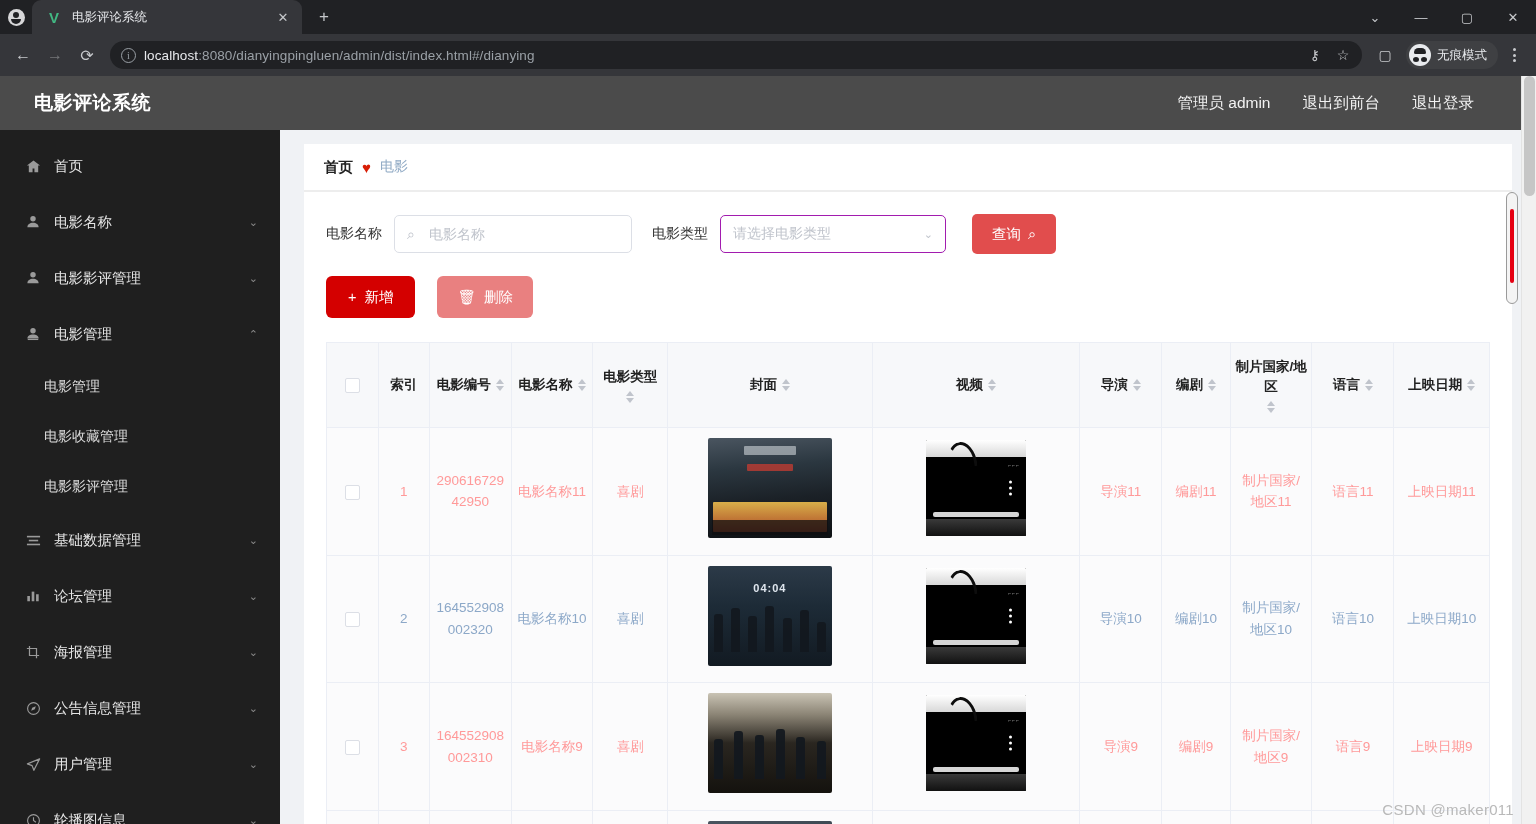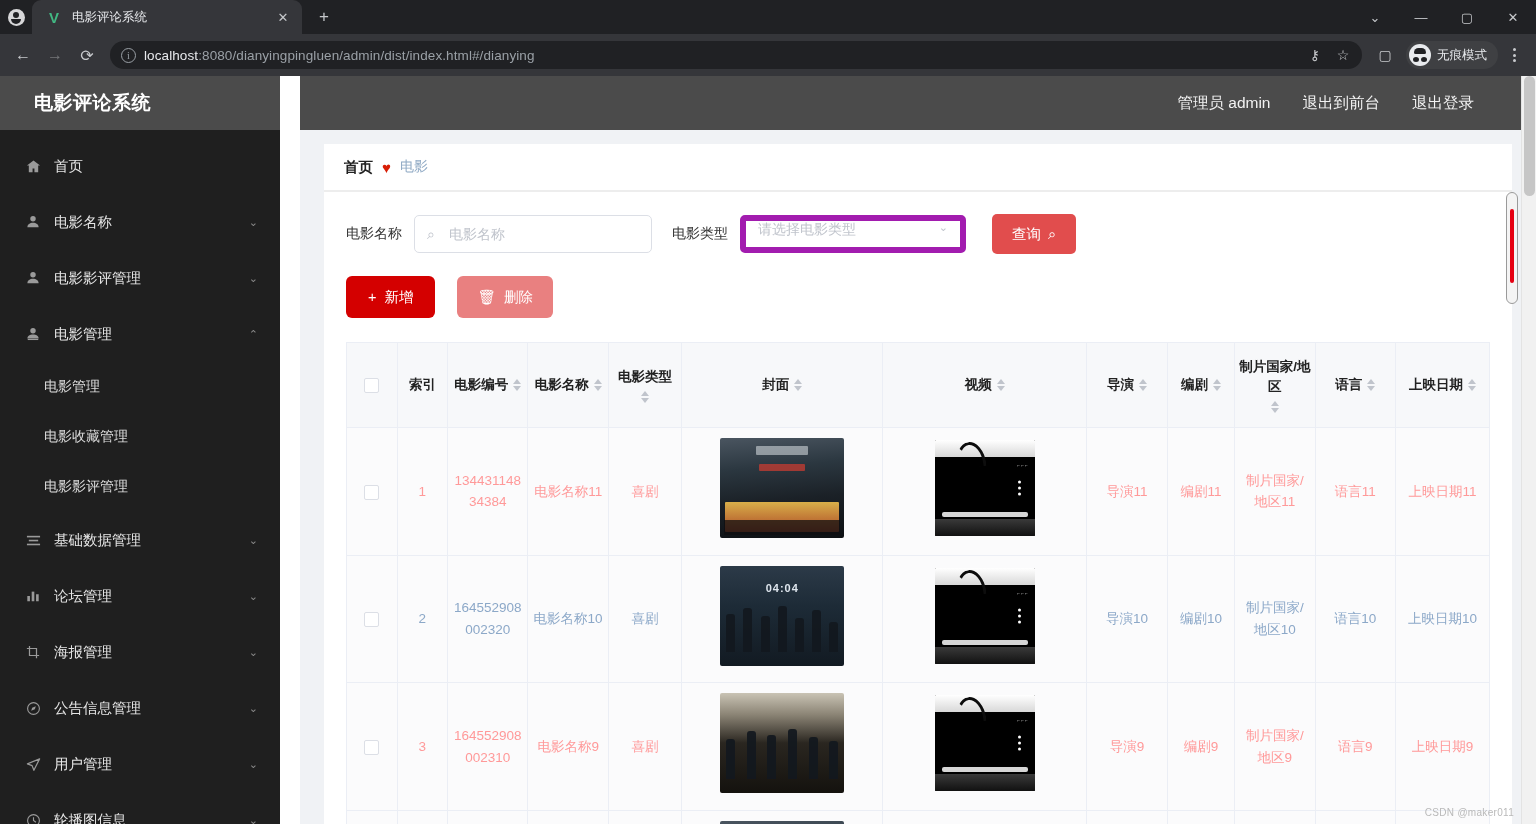--- a/index.html
+++ b/index.html
@@ -170,22 +170,22 @@
     width: 238px; height: 38px; border: 1px solid #dcdfe6; border-radius: 5px;
     display: flex; align-items: center; padding: 0 12px; gap: 8px; background: #fff;
   }
   .input-wrap .ico { color: #c0c4cc; font-size: 14px; flex: 0 0 14px; }
   .input-wrap input {
     border: none; outline: none; flex: 1; font-size: 14px; color: #333;
     font-family: inherit; background: transparent; min-width: 0;
   }
   .input-wrap input::placeholder { color: #c0c4cc; }
   .select-wrap {
-    width: 226px; height: 38px; border: 6px solid #a21caf; border-radius: 5px;
-    display: flex; align-items: flex-start; padding: 0 12px; background: #fff;
+    width: 226px; height: 38px; border: 1px solid #a21caf; border-radius: 5px;
+    display: flex; align-items: center; padding: 0 12px; background: #fff;
   }
   .select-wrap .sel-text { flex: 1; font-size: 14px; color: #c0c4cc; }
   .select-wrap .sel-arrow { color: #c0c4cc; font-size: 11px; }
   .gap-lg { width: 26px; flex: 0 0 26px; }
   .gap-md { width: 20px; flex: 0 0 20px; }
   .btn-search {
     height: 40px; background: #e14d4d; color: #fff; border: none; border-radius: 5px;
     padding: 0 20px; font-size: 14.5px; font-family: inherit; display: flex;
     align-items: center; gap: 7px; cursor: pointer;
   }
@@ -305,21 +305,21 @@
     background: #c6c6c6; border-radius: 6px;
   }
   .inner-sb {
     position: absolute; right: 18px; top: 62px; width: 12px; height: 112px;
     border: 1px solid #9a9a9a; border-radius: 6px; background: #f4f4f4;
     display: flex; align-items: flex-start; justify-content: center; padding-top: 16px;
   }
   .inner-sb .ithumb { width: 4px; height: 74px; background: #e60012; border-radius: 2px; }
 
   .watermark {
-    position: absolute; right: 22px; bottom: 6px; font-size: 10px;
+    position: absolute; right: 22px; bottom: 6px; font-size: 15px;
     color: #b9b9b9; letter-spacing: 0.3px; z-index: 5; text-align: center;
   }
 </style>
 </head>
 <body>
 
 <div class="browser">
 
   <div class="tabstrip">
     <div class="profile-chip">
@@ -487,21 +487,21 @@
                 <path d="M8 4.5V8l2.6 1.8"></path>
               </svg>
           </span>
           <span class="mi-label">轮播图信息</span>
           <span class="mi-arrow">⌄</span>
         </div>
 
       </div>
     </div>
 
-    <div style="flex:1; display:flex; flex-direction:column; min-width:0; position:relative;padding-left:20px;">
+    <div style="flex:1; display:flex; flex-direction:column; min-width:0; position:relative;">
 
       <div style="height:54px; flex:0 0 54px; background:#4b4b4b; display:flex; align-items:center; justify-content:flex-end; padding-right:62px; gap:32px;">
         <span style="color:#f2f2f2; font-size:15.5px;">管理员 admin</span>
         <span style="color:#f2f2f2; font-size:15.5px;">退出到前台</span>
         <span style="color:#f2f2f2; font-size:15.5px;">退出登录</span>
       </div>
 
       <div class="content">
 
         <div class="card breadcrumb-card">
@@ -656,21 +656,21 @@
                         </span>
                       </span>
                   </th>
                 </tr>
               </thead>
               <tbody>
 
                 <tr class="tone-a">
                   <td><span class="cb"></span></td>
                   <td>1</td>
-                  <td>13443114834384</td>
+                  <td>29061672942950</td>
                   <td>电影名称11</td>
                   <td>喜剧</td>
                   <td>
                     <span class="poster p1">
                       <span class="ptop"></span><span class="pmid"></span><span class="pband"></span><span class="pband2"></span>
                     </span>
                   </td>
                   <td>
                     <span class="video">
                       <span class="vtop"></span><span class="vcord"></span><span class="vtr">⌐⌐⌐</span>

